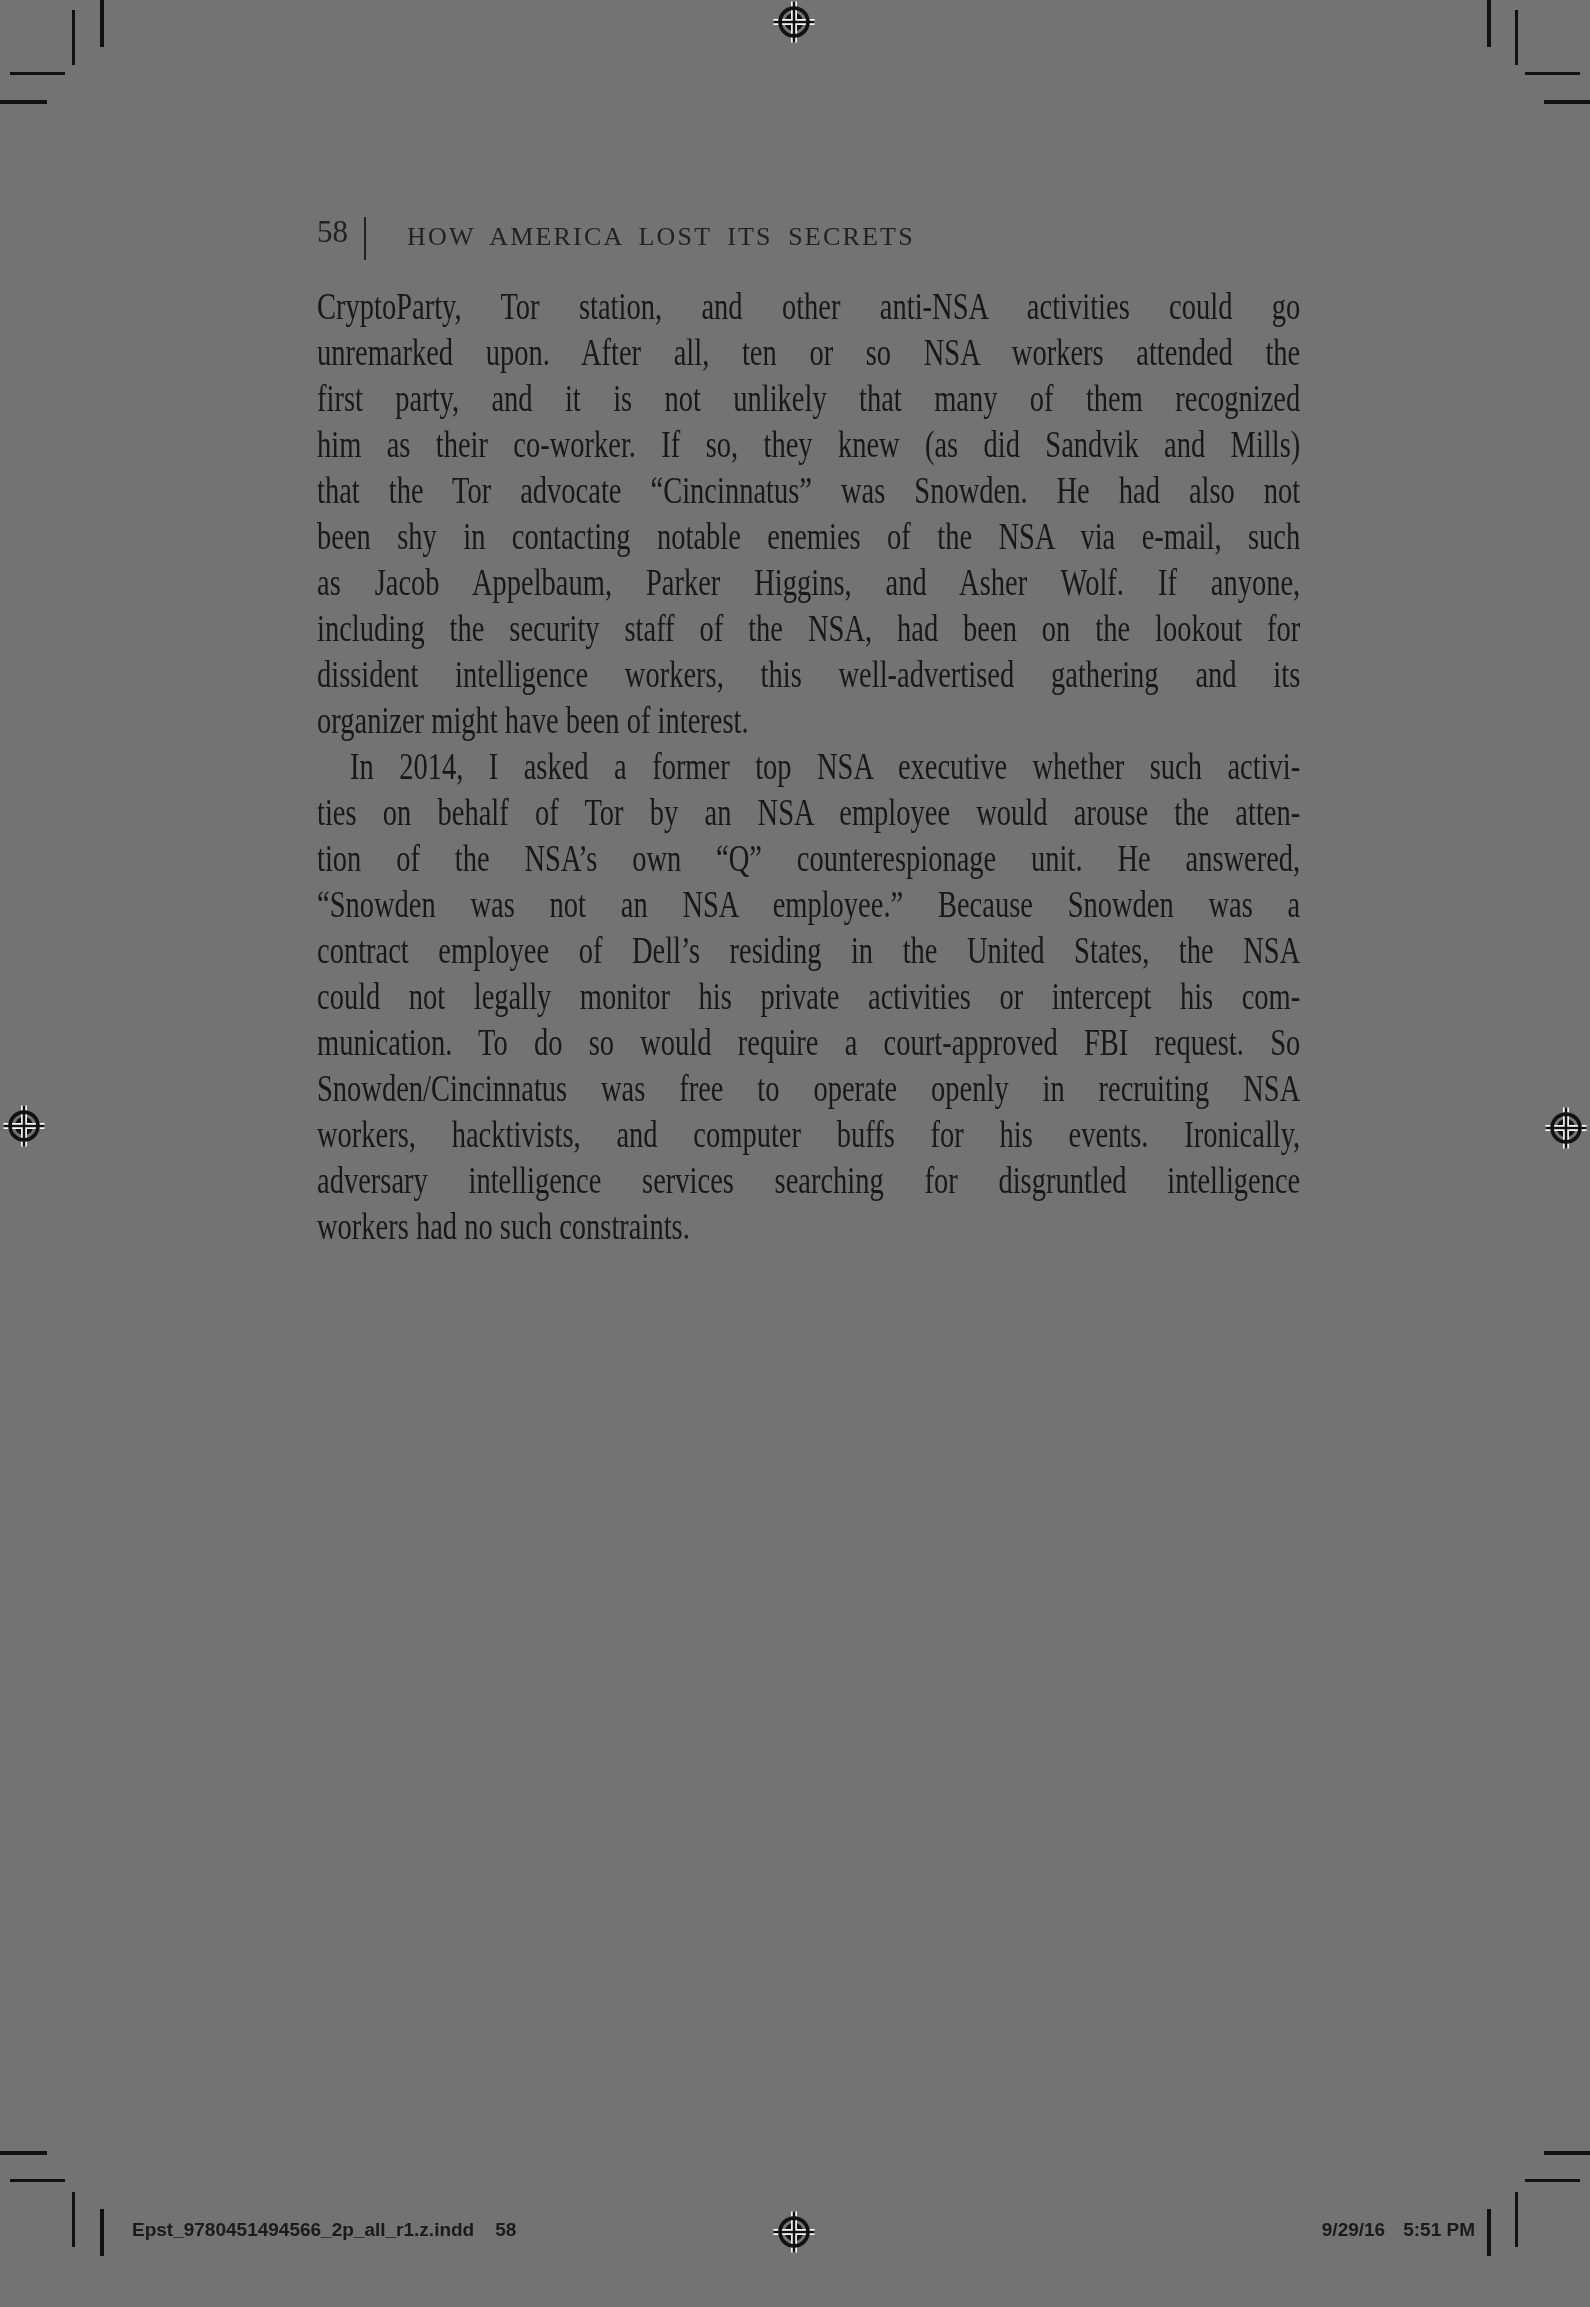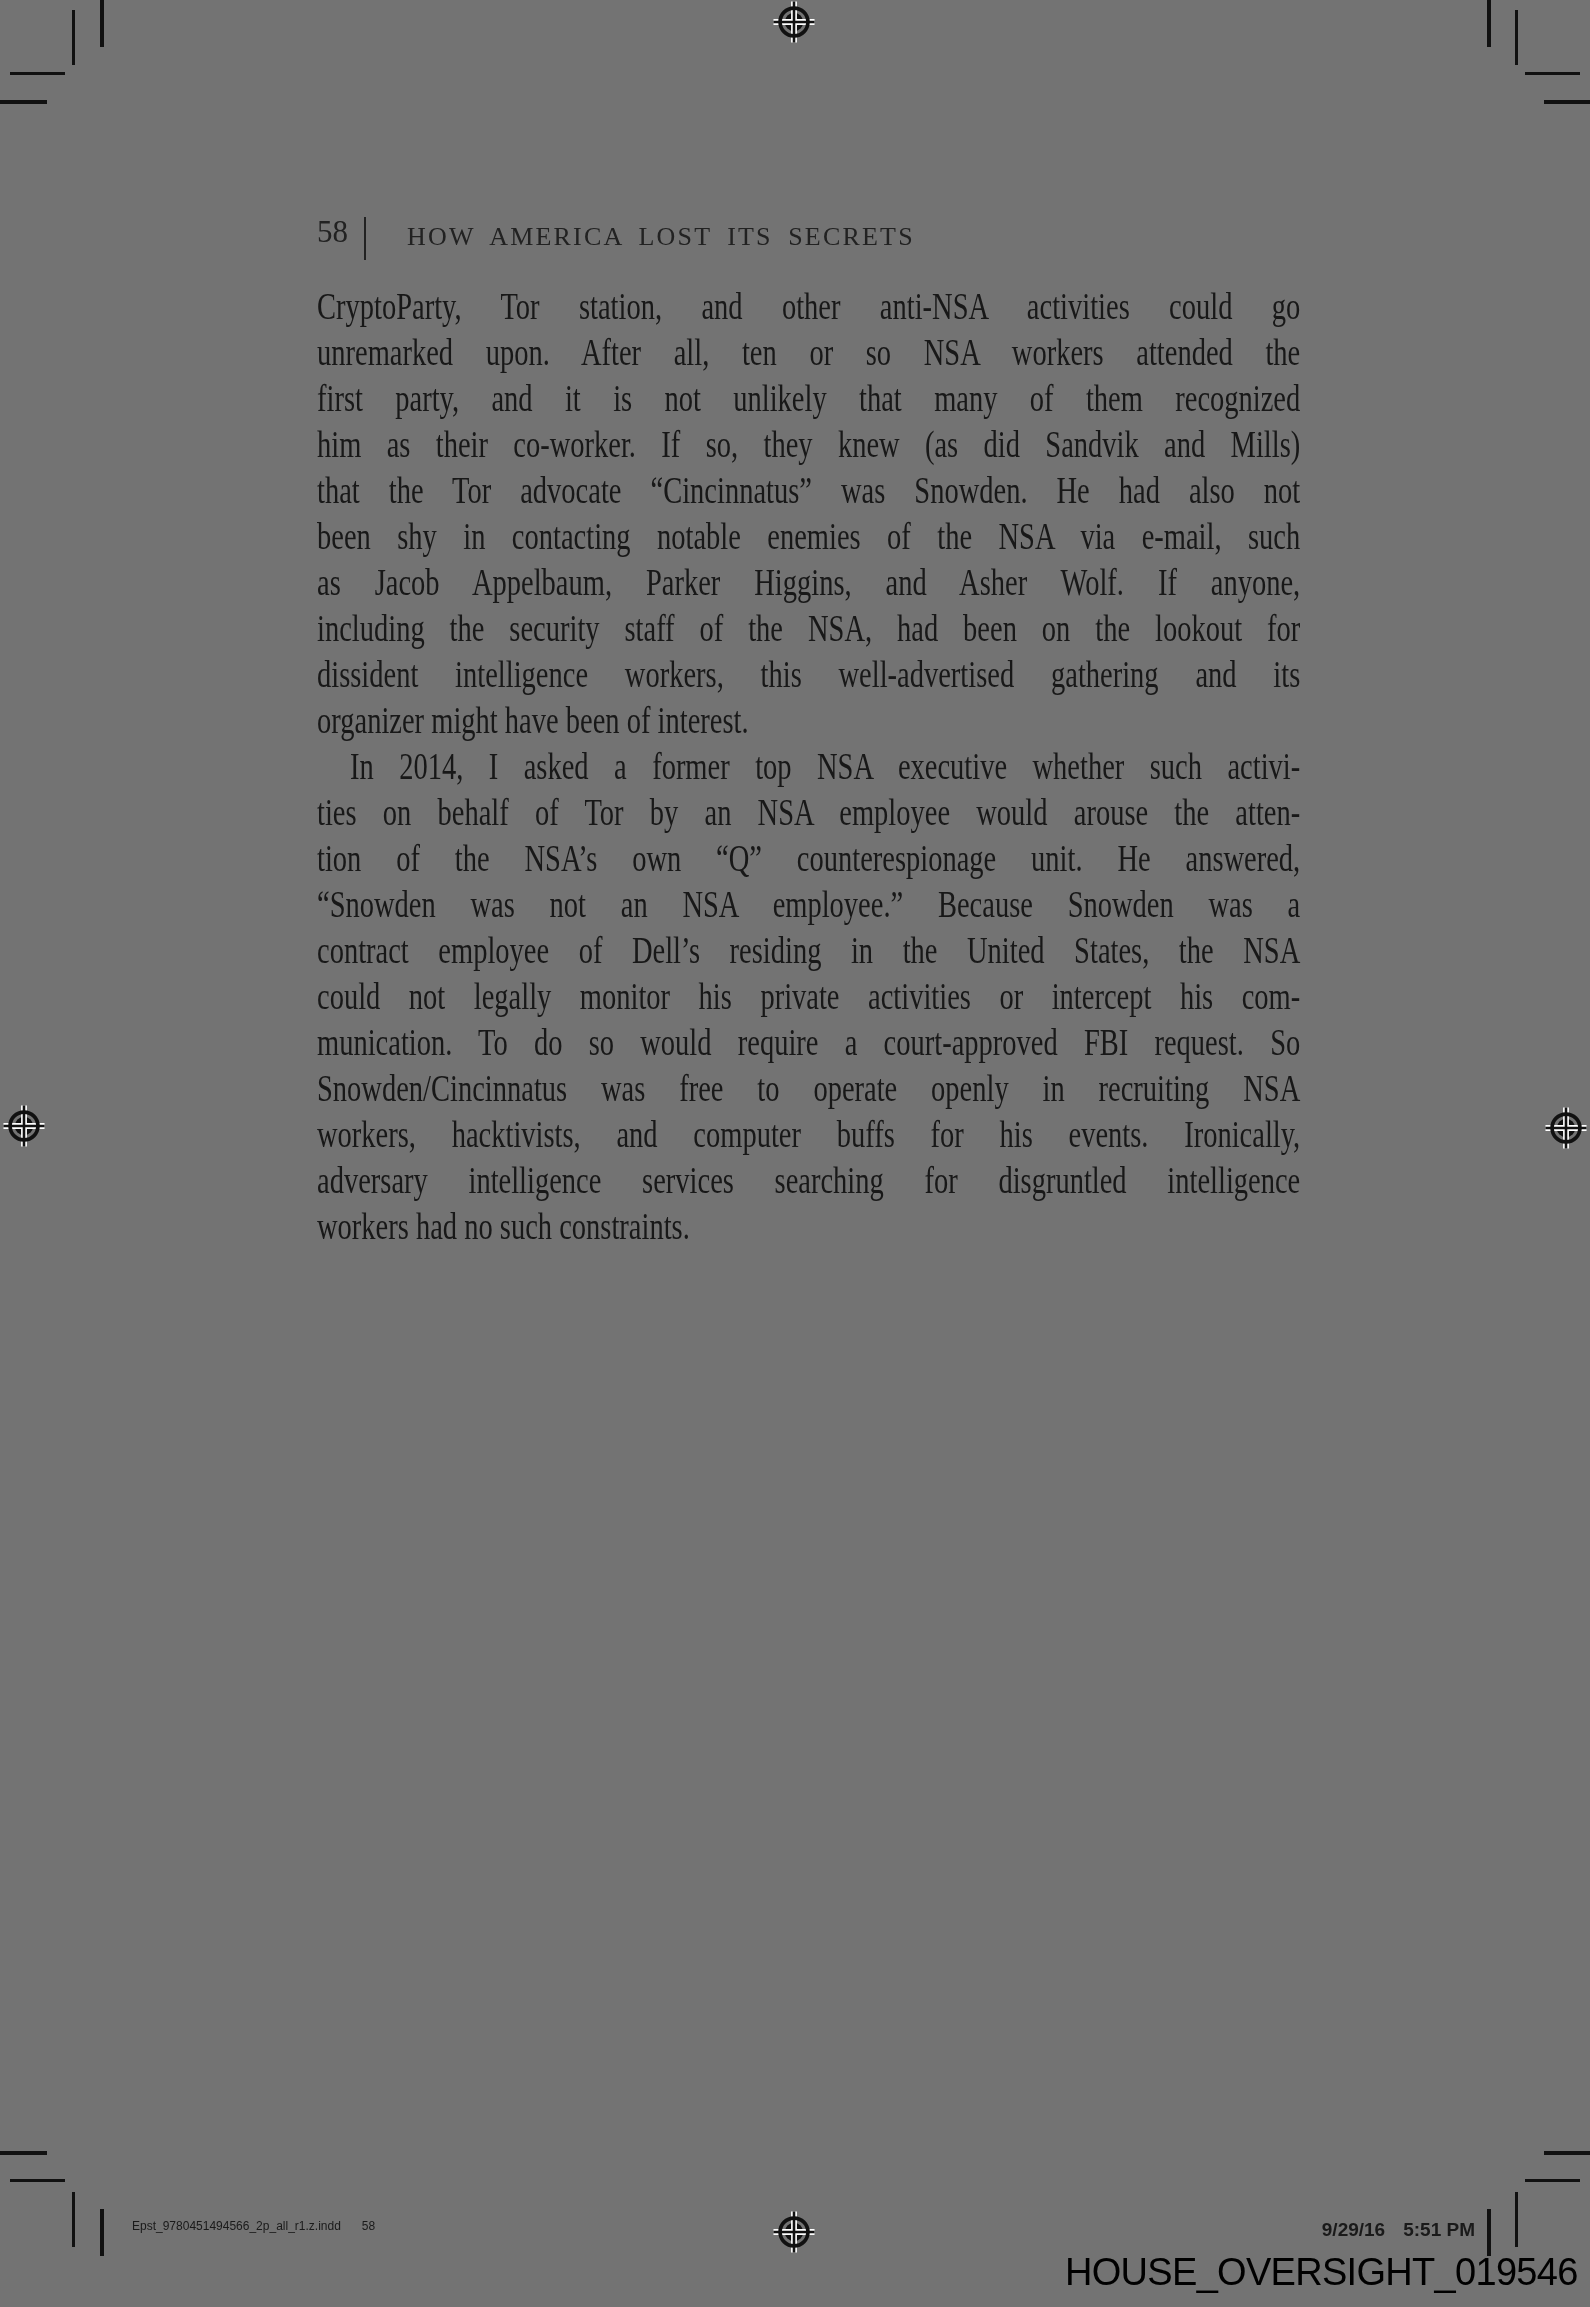--- a/index.html
+++ b/index.html
@@ -41,21 +41,21 @@
   .ln{
     height:46px;white-space:nowrap;
     text-align:justify;text-align-last:justify;
   }
   .ln.rag{text-align-last:left;}
   .ln.ind{padding-left:44px;}
   
   .slug-left{
     position:absolute;left:132px;top:2220px;
     font-family:"Liberation Sans", sans-serif;
-    font-size:12px;line-height:1.1;color:#1a1a1a;white-space:nowrap;
+    font-size:19px;line-height:1.1;color:#1a1a1a;white-space:nowrap;font-weight:bold;
   }
   .slug-gap{display:inline-block;width:21px;}
   .slug-right{
     position:absolute;right:115px;top:2220px;
     font-family:"Liberation Sans", sans-serif;
     font-size:19px;line-height:1.1;color:#1a1a1a;white-space:nowrap;font-weight:bold;
   }
   .slug-gap-sm{display:inline-block;width:18px;}
   .bates{
     position:absolute;left:1065px;top:2253px;
@@ -155,16 +155,15 @@
     <div class="ln rag">workers had no such constraints.</div>
   </div>
 
   <div class="slug-left">
     <span>Epst_9780451494566_2p_all_r1.z.indd</span><span class="slug-gap"></span><span>58</span>
   </div>
   <div class="slug-right">
     <span>9/29/16</span><span class="slug-gap-sm"></span><span>5:51 PM</span>
   </div>
 
-  <div class="bates">HOUSE_OVERSIGHT_019546</div>
 
 </div>
 
 
 </body></html>

